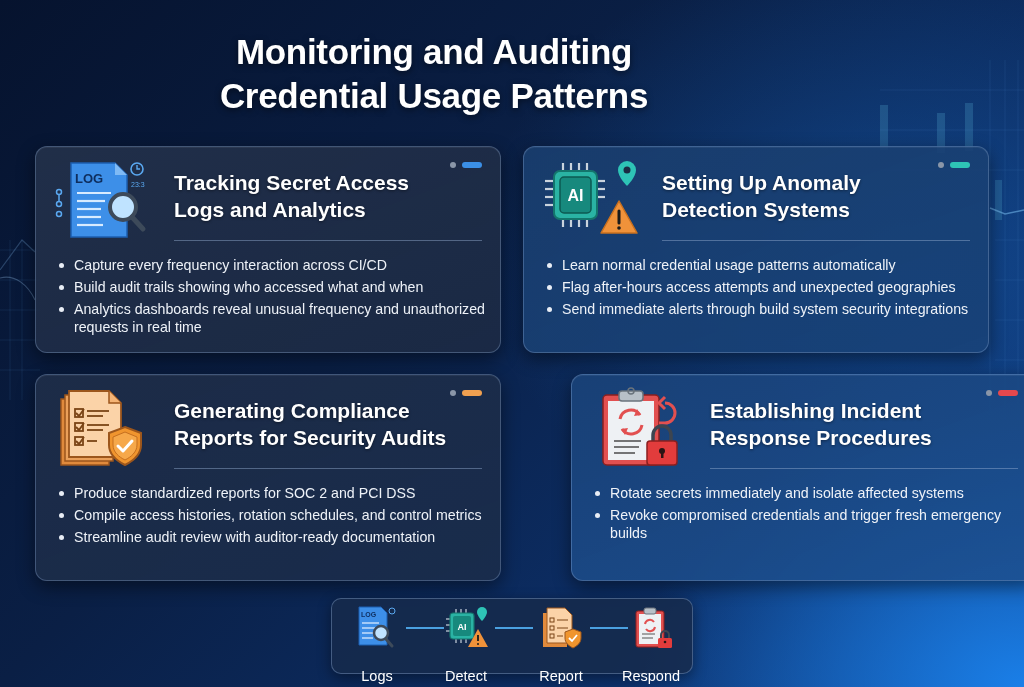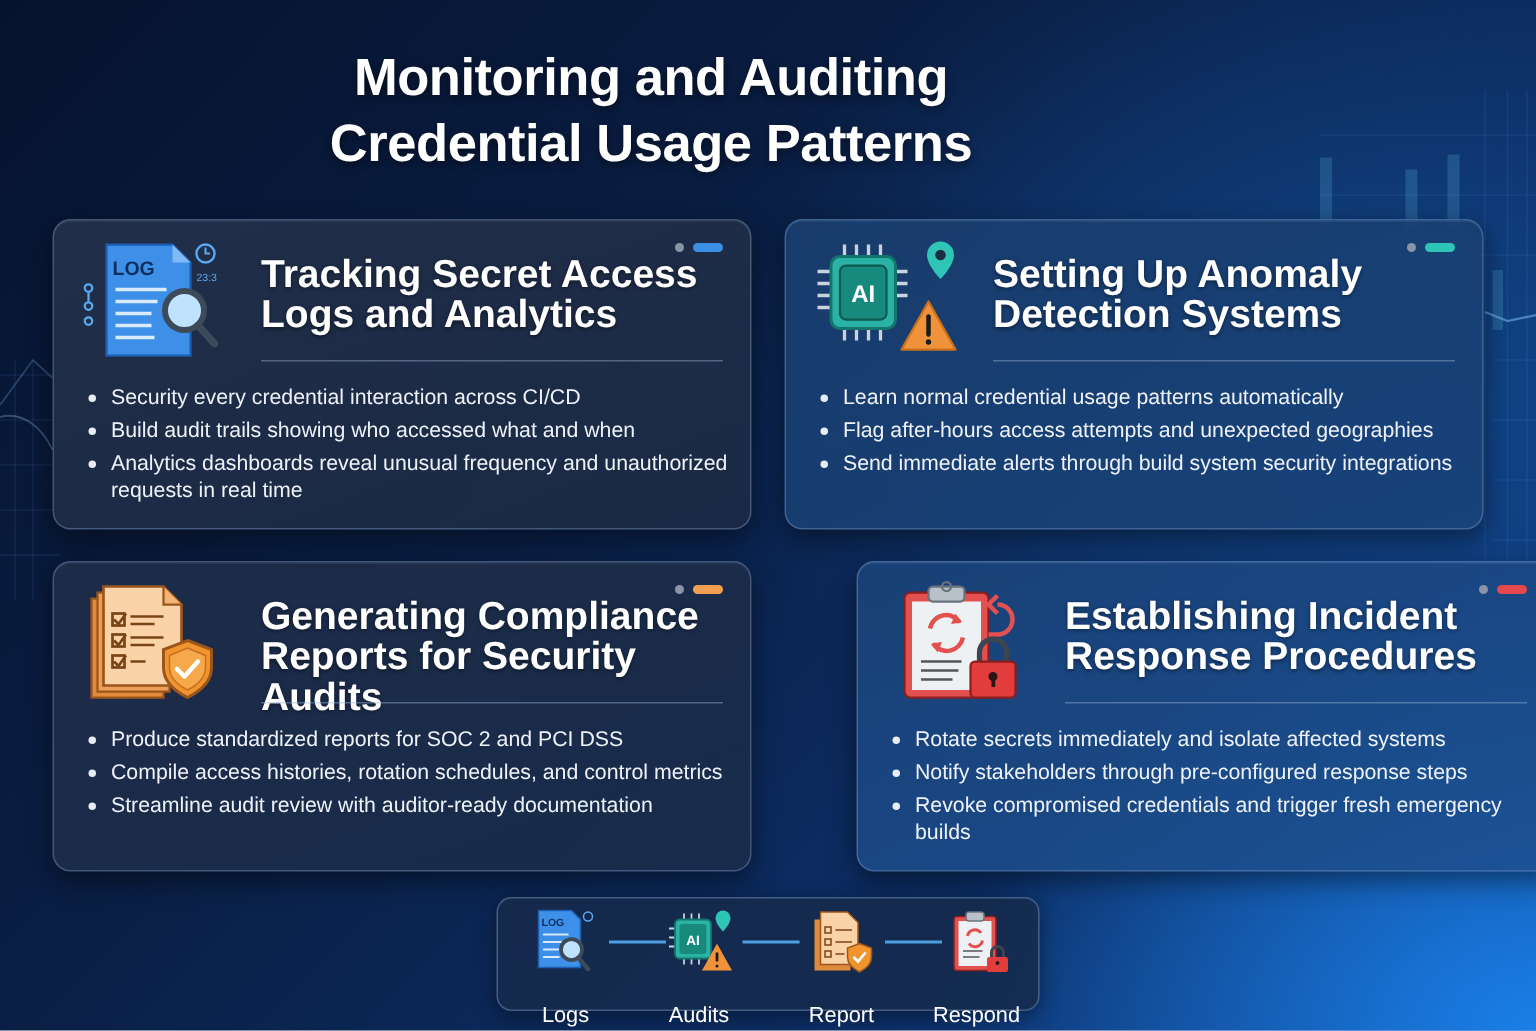--- a/index.html
+++ b/index.html
@@ -29,21 +29,21 @@
     box-shadow: 0 6px 18px rgba(0,0,0,0.45), inset 0 1px 0 rgba(255,255,255,0.06);
   }
   .card.c1 { left: 35px; top: 146px; background: linear-gradient(160deg, rgba(34,48,74,0.95), rgba(28,42,68,0.92)); }
   .card.c2 { left: 523px; top: 146px; background: linear-gradient(160deg, rgba(26,62,110,0.92), rgba(24,66,120,0.88)); }
   .card.c3 { left: 35px; top: 374px; background: linear-gradient(160deg, rgba(30,45,72,0.95), rgba(26,44,75,0.92)); }
   .card.c4 { left: 523px; top: 374px; background: linear-gradient(160deg, rgba(26,66,120,0.92), rgba(28,80,145,0.9)); margin-left: 48px; }
 
   .card .icon { position: absolute; left: 17px; top: 10px; width: 100px; height: 82px; }
   .card .heading {
     position: absolute; left: 138px; top: 22px; width: 310px;
-    font-weight: bold; font-size: 26px; line-height: 27px; color: #ffffff;
+    font-weight: bold; font-size: 21px; line-height: 27px; color: #ffffff;
     text-shadow: 0 1px 3px rgba(0,0,0,0.45);
   }
   .card .divider {
     position: absolute; left: 138px; right: 18px; top: 93px; height: 1px;
     background: rgba(150,175,210,0.45);
   }
   .card .dots { position: absolute; right: 18px; top: 15px; display: flex; align-items: center; gap: 6px; }
   .card .dot { width: 6px; height: 6px; border-radius: 50%; background: #8a96a8; }
   .card .pill { width: 20px; height: 6px; border-radius: 3px; }
   .card ul {
@@ -135,21 +135,21 @@
   <div class="heading">
     <div>Tracking Secret Access</div>
     <div>Logs and Analytics</div>
   </div>
   <div class="dots">
     <span class="dot"></span>
     <span class="pill" style="background:#3b8fe6"></span>
   </div>
   <div class="divider"></div>
   <ul>
-    <li>Security every credential interaction across CI/CD</li>
+    <li>Capture every frequency interaction across CI/CD</li>
     <li>Build audit trails showing who accessed what and when</li>
     <li>Analytics dashboards reveal unusual frequency and unauthorized requests in real time</li>
   </ul>
 </div>
 
 <div class="card c2">
   <svg class="icon" viewBox="0 0 100 82">
     <g stroke="#c9d3dd" stroke-width="2.2">
       <line x1="22" y1="6" x2="22" y2="14"></line>
         <line x1="30" y1="6" x2="30" y2="14"></line>
@@ -257,21 +257,20 @@
     <div>Establishing Incident</div>
     <div>Response Procedures</div>
   </div>
   <div class="dots">
     <span class="dot"></span>
     <span class="pill" style="background:#e5484d"></span>
   </div>
   <div class="divider"></div>
   <ul>
     <li>Rotate secrets immediately and isolate affected systems</li>
-    <li>Notify stakeholders through pre-configured response steps</li>
     <li>Revoke compromised credentials and trigger fresh emergency builds</li>
   </ul>
 </div>
 
 <div class="flow">
   <div class="step" style="left:10px">
     <svg class="s-icon" viewBox="0 0 44 44">
       <path d="M4 2 H26 L32 8 V40 H4 Z" fill="#3d8fe8" stroke="#1d5fb0" stroke-width="1"></path>
       <text x="6" y="12" font-family="Liberation Sans, sans-serif" font-weight="bold" font-size="7" fill="#0e2e5e">LOG</text>
       <g stroke="#d8ebff" stroke-width="1.3">
@@ -301,21 +300,21 @@
           <line x1="2" y1="26" x2="6" y2="26"></line>
         </g>
       <rect x="6" y="8" width="24" height="26" rx="3" fill="#2ab3a4" stroke="#14756c" stroke-width="1.2"></rect>
       <rect x="9" y="11" width="18" height="20" rx="2" fill="#17897d"></rect>
       <text x="18" y="25" text-anchor="middle" font-family="Liberation Sans, sans-serif" font-weight="bold" font-size="9" fill="#ffffff">AI</text>
       <path d="M38 2 a5 5 0 0 1 5 5 c0 4 -5 9 -5 9 c0 0 -5 -5 -5 -9 a5 5 0 0 1 5 -5 z" fill="#2ec4b6"></path>
       <path d="M34 24 L44 42 H24 Z" fill="#f0923a"></path>
       <line x1="34" y1="30" x2="34" y2="36" stroke="#1b1b1b" stroke-width="1.8"></line>
       <circle cx="34" cy="39" r="1" fill="#1b1b1b"></circle>
     </svg>
-    <div class="s-label">Audits</div>
+    <div class="s-label">Detect</div>
   </div>
   <div class="connector" style="left:163px"></div>
   <div class="step" style="left:194px">
     <svg class="s-icon" viewBox="0 0 44 44">
       <path d="M4 8 H22 L28 14 V42 H4 Z" fill="#e08a3c"></path>
       <path d="M8 3 H26 L33 10 V38 H8 Z" fill="#fbd3a8" stroke="#9c561c" stroke-width="1"></path>
       <g stroke="#7a4416" stroke-width="1">
           <rect x="11" y="13" width="4" height="4" fill="none"></rect>
           <line x1="18" y1="15" x2="29" y2="15"></line>
           <rect x="11" y="21" width="4" height="4" fill="none"></rect>

